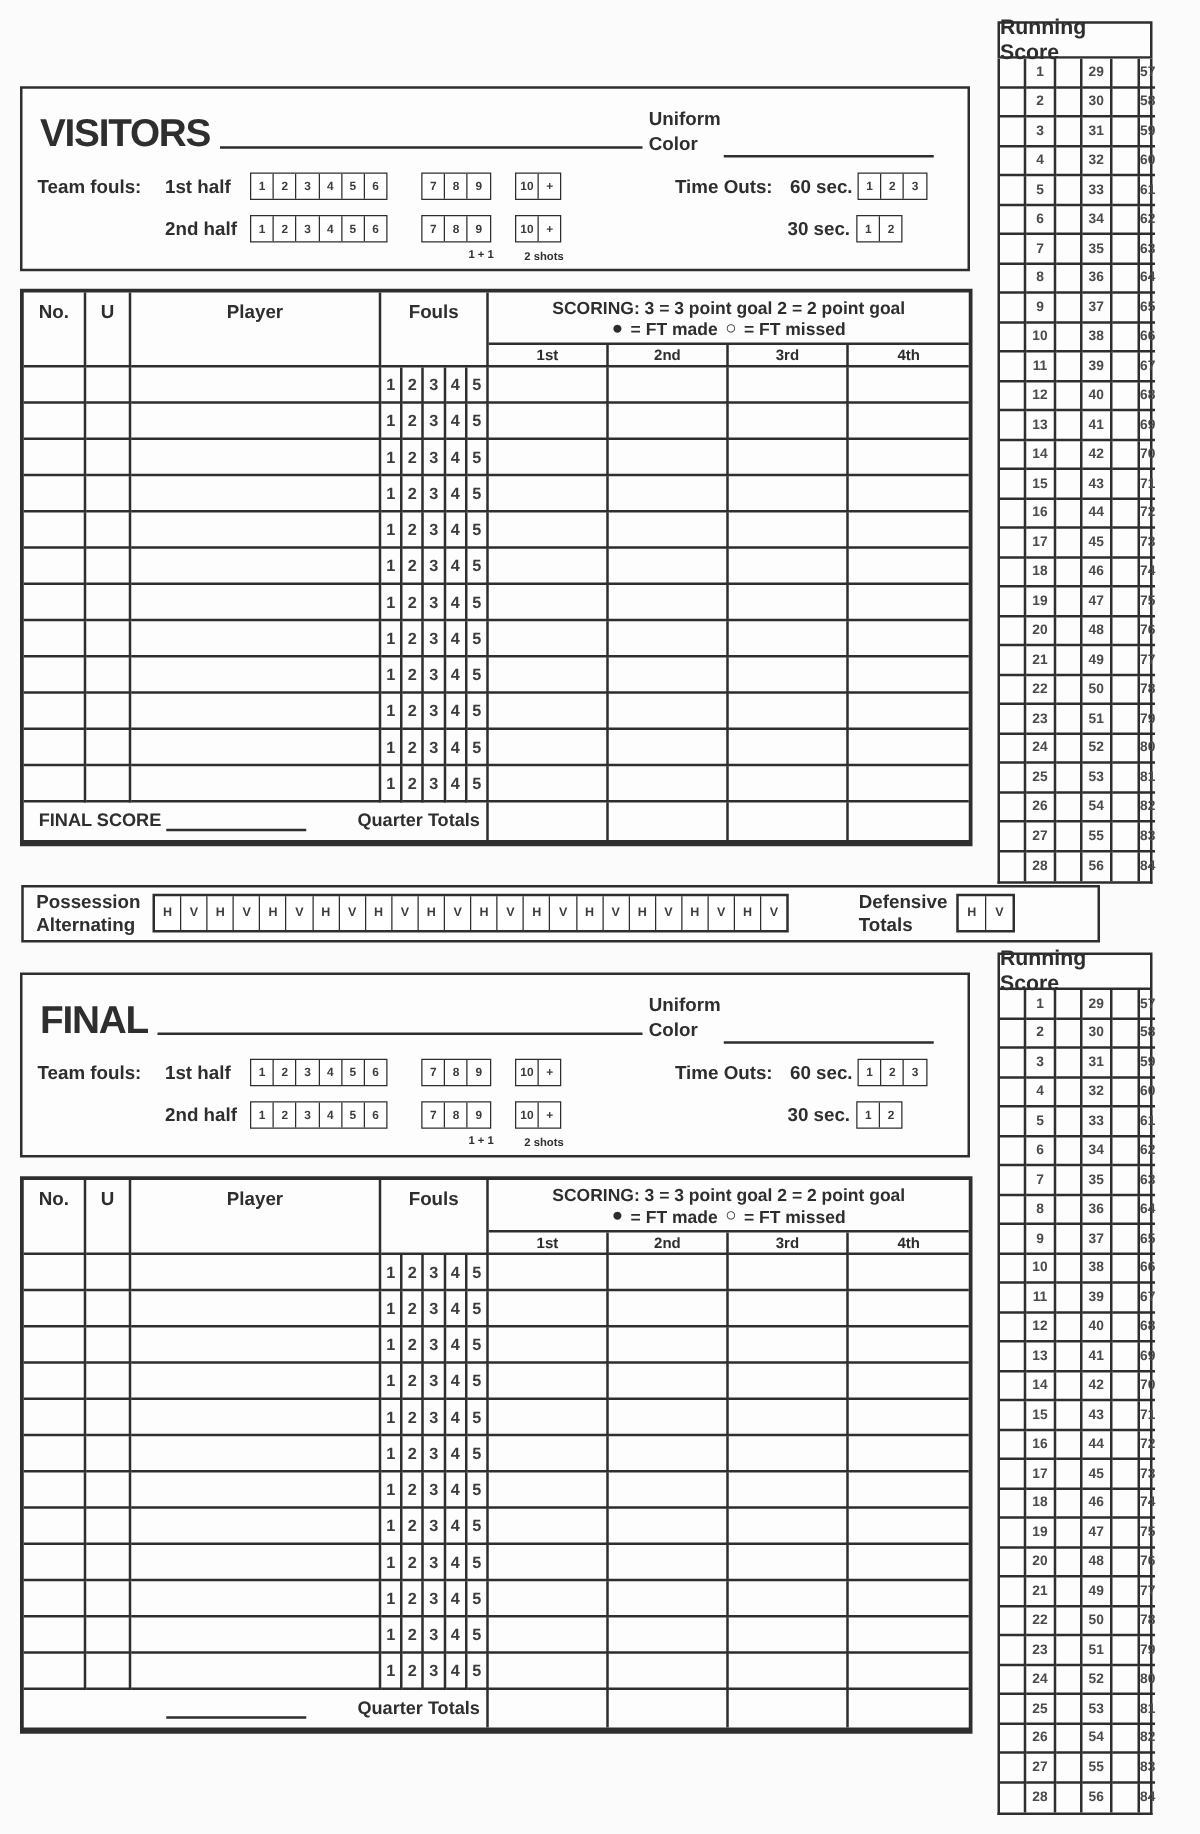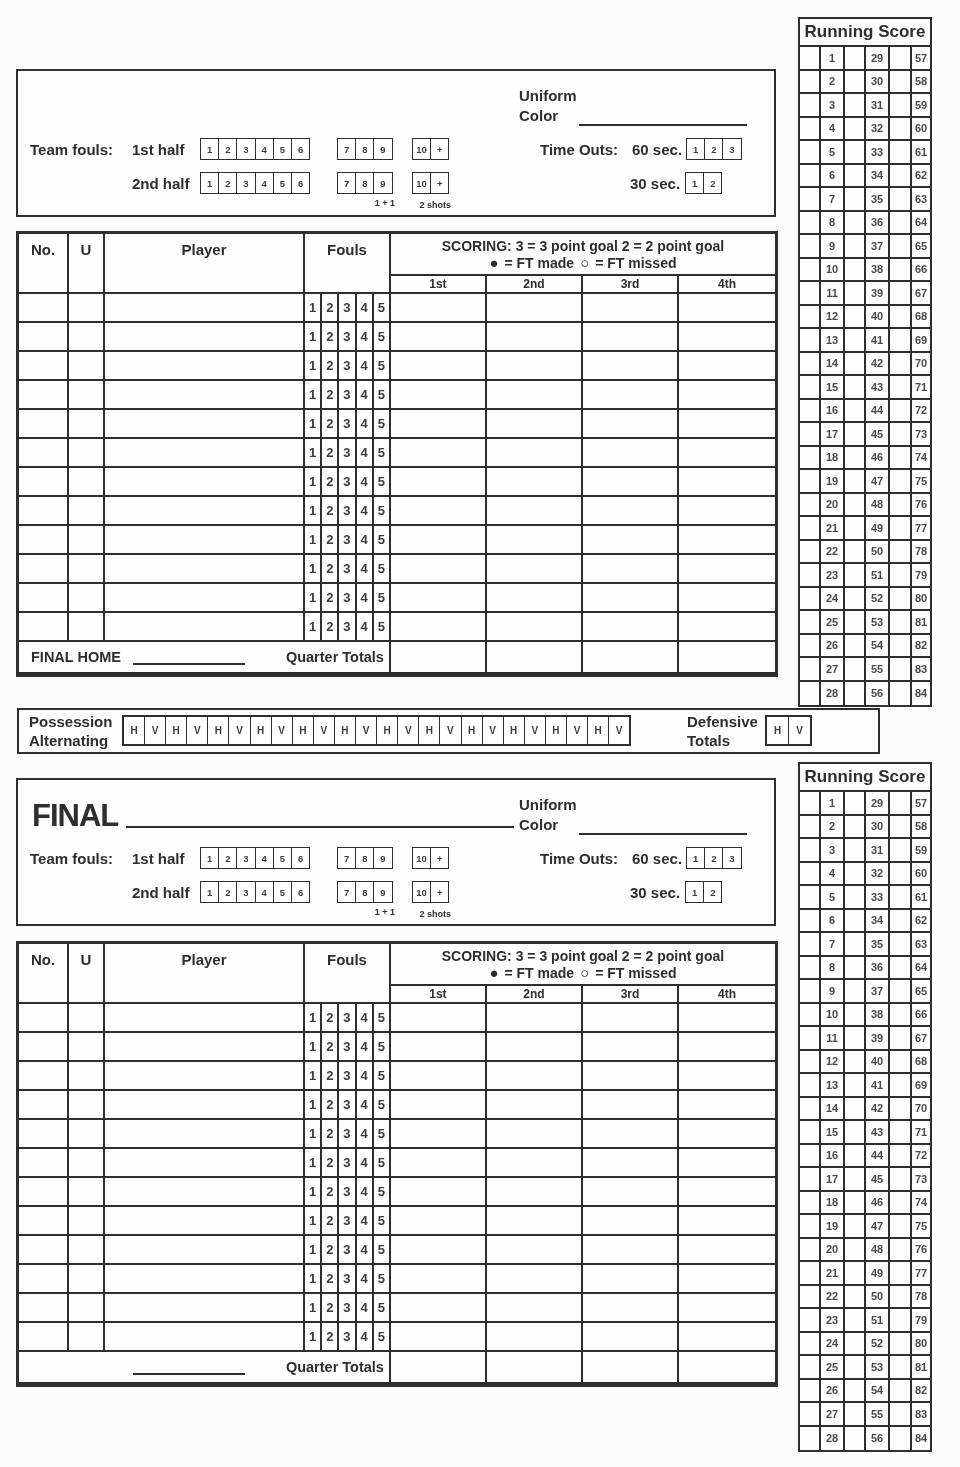--- a/index.html
+++ b/index.html
@@ -55,21 +55,21 @@
   .scoring-head{display:flex;flex-direction:column;align-items:center;justify-content:center;gap:1px;font-size:14px;font-weight:bold;}
   .scoring-line2{display:flex;align-items:center;gap:6px;}
   .ft-icon{font-size:15px;line-height:1;}
   .qh{display:flex;align-items:center;justify-content:center;font-size:12px;font-weight:bold;}
   .foul{display:flex;align-items:center;justify-content:center;font-size:13px;font-weight:bold;color:#3c3c3c;}
   .footer-left{display:flex;align-items:center;padding-left:12px;}
   .final-label{width:98px;font-size:14.5px;font-weight:bold;white-space:nowrap;}
   .final-line{width:112px;height:14px;border-bottom:2px solid var(--ink);margin-left:4px;}
   .qt-label{margin-left:auto;margin-right:5px;font-size:14.5px;font-weight:bold;}
   
-  .rs{position:absolute;left:798px;width:134px;}
+  .rs{position:absolute;left:798px;width:124px;}
   .rs-title{
     border:2px solid var(--ink);height:26px;background:#fdfdfd;
     display:flex;align-items:center;justify-content:center;
     font-size:17px;font-weight:bold;letter-spacing:0;
   }
   .rs-grid{
     display:grid;grid-template-columns:21px 24px 21px 24px 22px 1fr;
     grid-auto-rows:23.5px;
     border:2px solid var(--ink);border-top:none;background:#fdfdfd;
   }
@@ -87,20 +87,24 @@
   .poss-strip .mini-box{width:20.1px;height:27px;border-right:1.5px solid var(--ink);
     display:flex;align-items:center;justify-content:center;font-size:10px;font-weight:bold;color:#3c3c3c;}
   .poss-strip .mini-box:last-child{border-right:none;}
   .dw-strip{left:746px;top:5px;}
   .dw-strip .mini-box{width:21px;height:27px;}
 </style>
 </head>
 <body>
 
 <section class="team-panel" style="top:69px">
+  <div class="title-row">
+    <span class="team-title">VISITORS</span>
+    <span class="title-line"></span>
+  </div>
   <div class="uniform-label">
     <div>Uniform</div>
     <div>Color</div>
   </div>
   <span class="uniform-line"></span>
   <span class="lbl tf-label">Team fouls:</span>
   <span class="lbl half1">1st half</span>
   <span class="box-strip g1">
       <span class="mini-box">1</span>
       <span class="mini-box">2</span>
@@ -308,21 +312,21 @@
     <div class="c foul" style="grid-area: 14 / 4;">1</div>
     <div class="c foul" style="grid-area: 14 / 5;">2</div>
     <div class="c foul" style="grid-area: 14 / 6;">3</div>
     <div class="c foul" style="grid-area: 14 / 7;">4</div>
     <div class="c foul" style="grid-area: 14 / 8;">5</div>
     <div class="c" style="grid-area: 14 / 9;"></div>
     <div class="c" style="grid-area: 14 / 10;"></div>
     <div class="c" style="grid-area: 14 / 11;"></div>
     <div class="c lastcol" style="grid-area: 14 / 12;"></div>
     <div class="c footer-left nobb" style="grid-area: 15 / 1 / auto / span 8;">
-      <span class="final-label">FINAL HOME</span>
+      <span class="final-label">FINAL SCORE</span>
       <span class="final-line"></span>
       <span class="qt-label">Quarter Totals</span>
     </div>
     <div class="c nobb" style="grid-area: 15 / 9;"></div>
     <div class="c nobb" style="grid-area: 15 / 10;"></div>
     <div class="c nobb" style="grid-area: 15 / 11;"></div>
     <div class="c nobb lastcol" style="grid-area: 15 / 12;"></div>
   </section>
 
 <section class="rs" style="top:17px">

